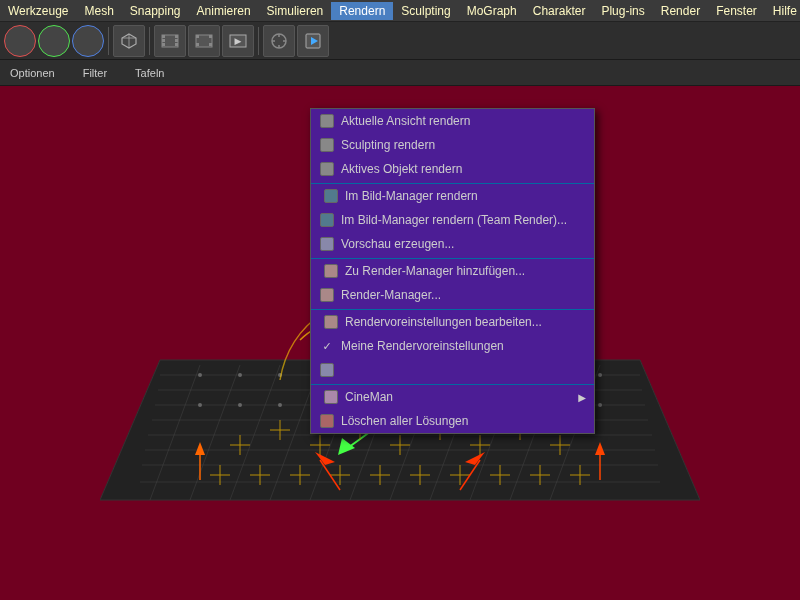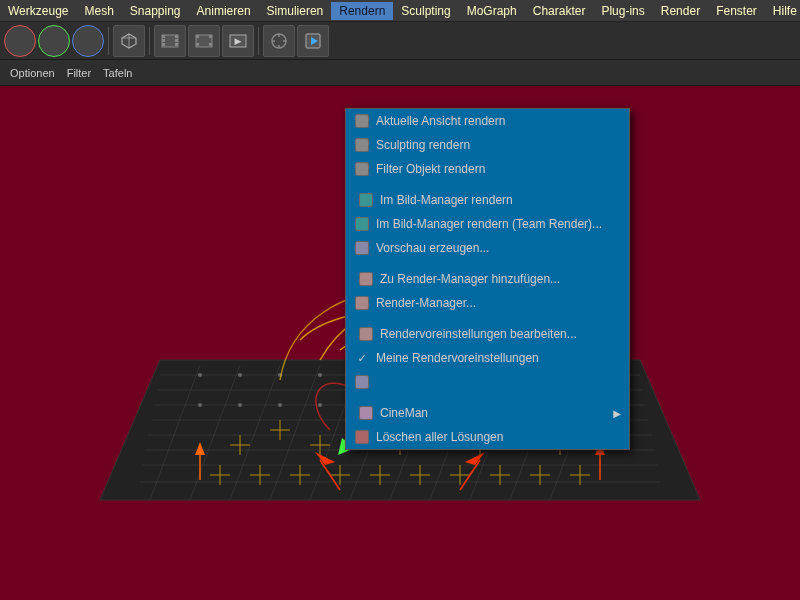--- a/index.html
+++ b/index.html
@@ -23,21 +23,21 @@
     }
     .menu-item {
       padding: 2px 8px;
       cursor: pointer;
       color: #fef9c3;
       font-size: 12px;
       white-space: nowrap;
     }
     .menu-item.active {
       background: #4a7fc1;
-      color: #0f172a;
+      color: #ffffff;
     }
 
     
     #toolbar {
       display: flex;
       align-items: center;
       background: #2e2e2e;
       height: 38px;
       border-bottom: 1px solid #1a1a1a;
       padding: 2px 4px;
@@ -72,21 +72,21 @@
     .axis-z { color: #5080e0; border-color: #5080e0; }
 
     
     #toolbar2 {
       display: flex;
       align-items: center;
       background: #2e2e2e;
       height: 26px;
       border-bottom: 1px solid #1a1a1a;
       padding: 0 4px;
-      gap: 0;
+      gap: 16px;
     }
     .toolbar2-item {
       padding: 2px 6px;
       color: #ccc;
       font-size: 11px;
       cursor: pointer;
     }
 
     
     #viewport {
@@ -96,41 +96,40 @@
       background: #700020;
       overflow: hidden;
     }
 
     
     #dropdown {
       position: absolute;
       top: 22px;
       left: 310px;
       width: 285px;
-      background: #0369a1;
+      background: #4c1d95;
       border: 1px solid #555;
       box-shadow: 3px 3px 8px rgba(0,0,0,0.7);
       z-index: 100;
-      margin-left: 35px;
     }
     .dd-item {
       display: flex;
       align-items: center;
       padding: 4px 8px;
       cursor: pointer;
       color: #ccc;
       font-size: 12px;
       min-height: 22px;
     }
     .dd-item.highlighted {
       background: #4a5a6a;
       color: #fff;
     }
     .dd-item.separator {
-      border-top: 5px solid #0369a1;
+      border-top: 1px solid #0369a1;
       margin-top: 2px;
       padding-top: 4px;
       padding-left: 12px;
     }
     .dd-icon {
       width: 16px;
       height: 16px;
       margin-right: 6px;
       flex-shrink: 0;
       display: flex;
@@ -378,21 +377,21 @@
       <div class="dd-item">
         <div class="dd-icon">
           <div class="dd-icon-box" style="background: rgb(136, 136, 136);"></div>
         </div>
         <span>Sculpting rendern</span>
       </div>
       <div class="dd-item">
         <div class="dd-icon">
           <div class="dd-icon-box" style="background: rgb(136, 136, 136);"></div>
         </div>
-        <span>Filter Objekt rendern</span>
+        <span>Aktives Objekt rendern</span>
       </div>
       <div class="dd-item separator">
         <div class="dd-icon">
           <div class="dd-icon-box" style="background: rgba(85, 170, 136, 0.667);"></div>
         </div>
         <span>Im Bild-Manager rendern</span>
       </div>
       <div class="dd-item">
         <div class="dd-icon">
           <div class="dd-icon-box" style="background: rgba(85, 170, 136, 0.667);"></div>

